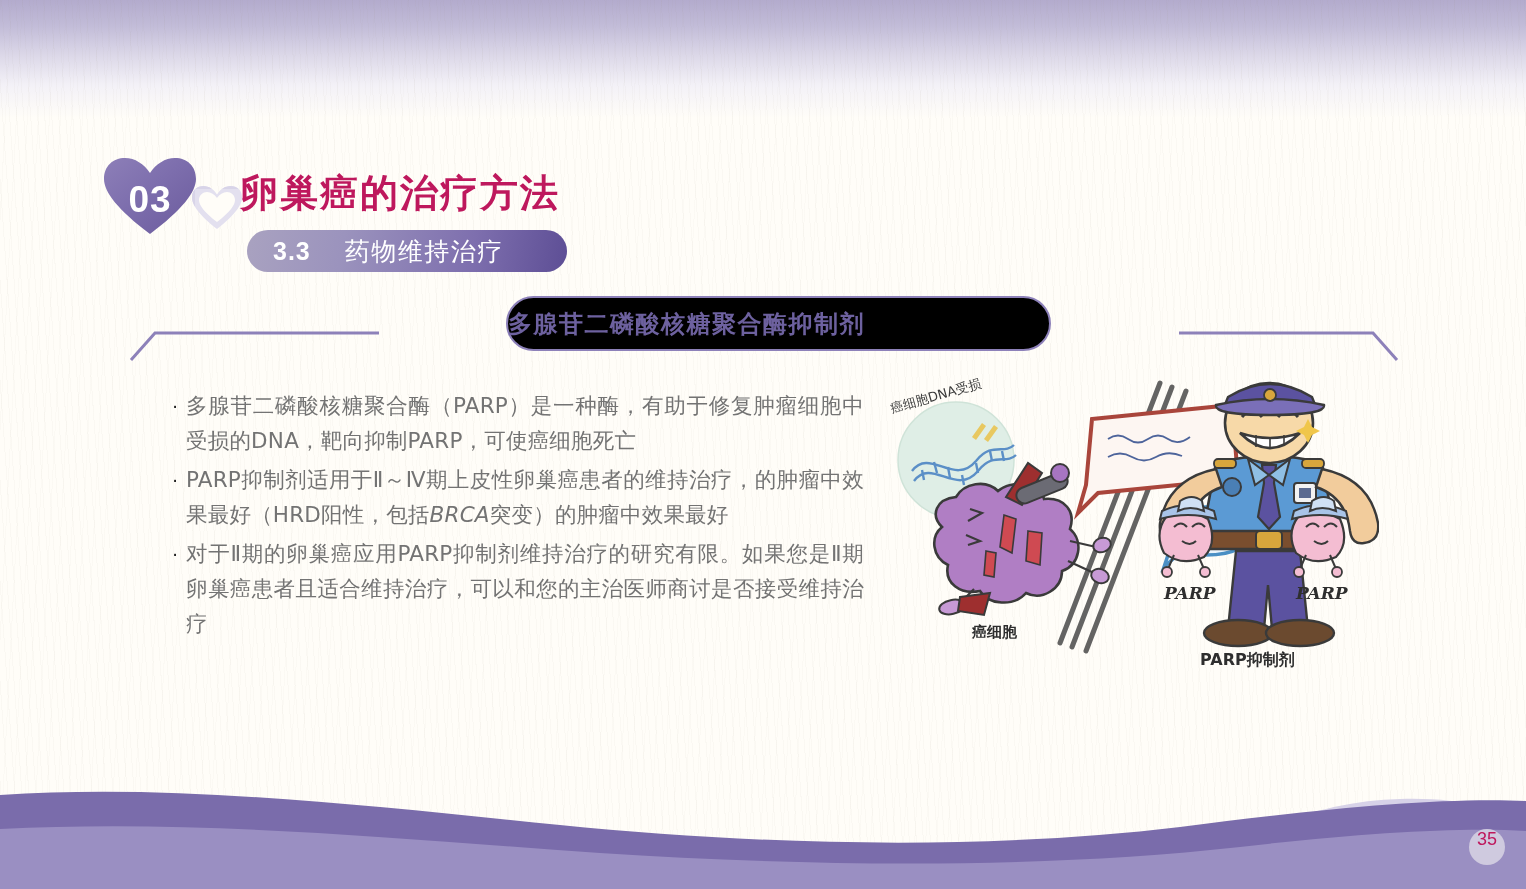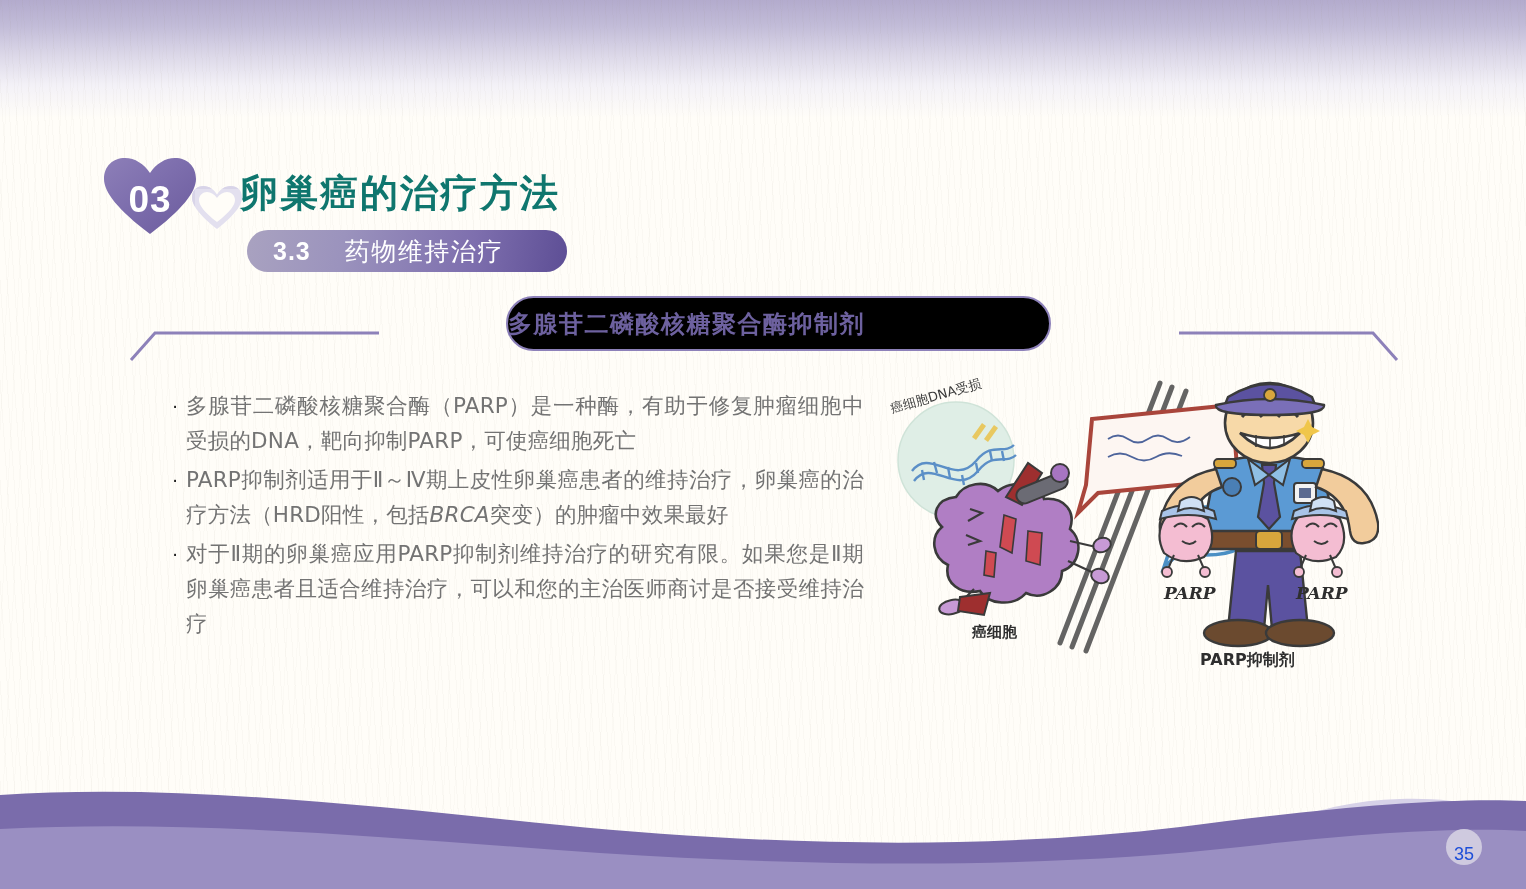--- a/index.html
+++ b/index.html
@@ -54,21 +54,21 @@
     background:#e3e0ef;
   }
   .heart-ghost-inner{
     position:absolute;left:183px;top:192px;width:36px;height:31px;
     background:#fffdf8;
     clip-path:path("M18 30 C 5 20, 0 13, 0 8 C 0 3, 4 0, 8 0 C 12 0, 15.5 2.5, 18 6 C 20.5 2.5, 24 0, 28 0 C 32 0, 36 3, 36 8 C 36 13, 31 20, 18 30 Z");
   }
 
   .sec-title{
     position:absolute;left:224px;top:168px;
-    font-size:38px;font-weight:bold;color:#0f766e;
+    font-size:38px;font-weight:bold;color:#be185d;
     letter-spacing:2px;
     font-family:"DejaVu Sans","Liberation Sans",sans-serif;
     white-space:nowrap;
   }
 
   .sub-badge{
     position:absolute;left:231px;top:230px;
     height:42px;min-width:320px;
     border-radius:21px;
     background:linear-gradient(100deg,#a9a2c0 0%,#9b93bd 30%,#7e6fae 70%,#5d4e95 100%);
@@ -122,25 +122,25 @@
   .bullet .txt i{font-style:italic;}
 
   
   .illus{
     position:absolute;left:735px;top:45px;width:515px;height:300px;
   }
   .illus svg{display:block;}
 
   
   .page-num{
-    position:absolute;right:44px;bottom:24px;
+    position:absolute;right:21px;bottom:24px;
     width:36px;height:36px;border-radius:50%;
     background:#cfcadf;
-    display:flex;align-items:flex-end;justify-content:center;
-    color:#1d4ed8;font-size:18px;
+    display:flex;align-items:flex-start;justify-content:center;
+    color:#be185d;font-size:18px;
   }
 </style>
 </head>
 <body>
 
 <div class="page">
 
   <div class="top-gradient"></div>
   <div class="paper-texture"></div>
 
@@ -194,21 +194,21 @@
 
     <div class="bullets">
 
       <div class="bullet">
         <div class="dot">·</div>
         <div class="txt">多腺苷二磷酸核糖聚合酶（PARP）是一种酶，有助于修复肿瘤细胞中受损的DNA，靶向抑制PARP，可使癌细胞死亡</div>
       </div>
 
       <div class="bullet">
         <div class="dot">·</div>
-        <div class="txt"><span>PARP抑制剂适用于Ⅱ～Ⅳ期上皮性卵巢癌患者的维持治疗，卵巢癌的治疗方法（HRD阳性，包括</span><i>BRCA</i><span>突变）的肿瘤中效果最好</span></div>
+        <div class="txt"><span>PARP抑制剂适用于Ⅱ～Ⅳ期上皮性卵巢癌患者的维持治疗，的肿瘤中效果最好（HRD阳性，包括</span><i>BRCA</i><span>突变）的肿瘤中效果最好</span></div>
       </div>
 
       <div class="bullet">
         <div class="dot">·</div>
         <div class="txt">对于Ⅱ期的卵巢癌应用PARP抑制剂维持治疗的研究有限。如果您是Ⅱ期卵巢癌患者且适合维持治疗，可以和您的主治医师商讨是否接受维持治疗</div>
       </div>
 
     </div>
 
     <div class="illus">

